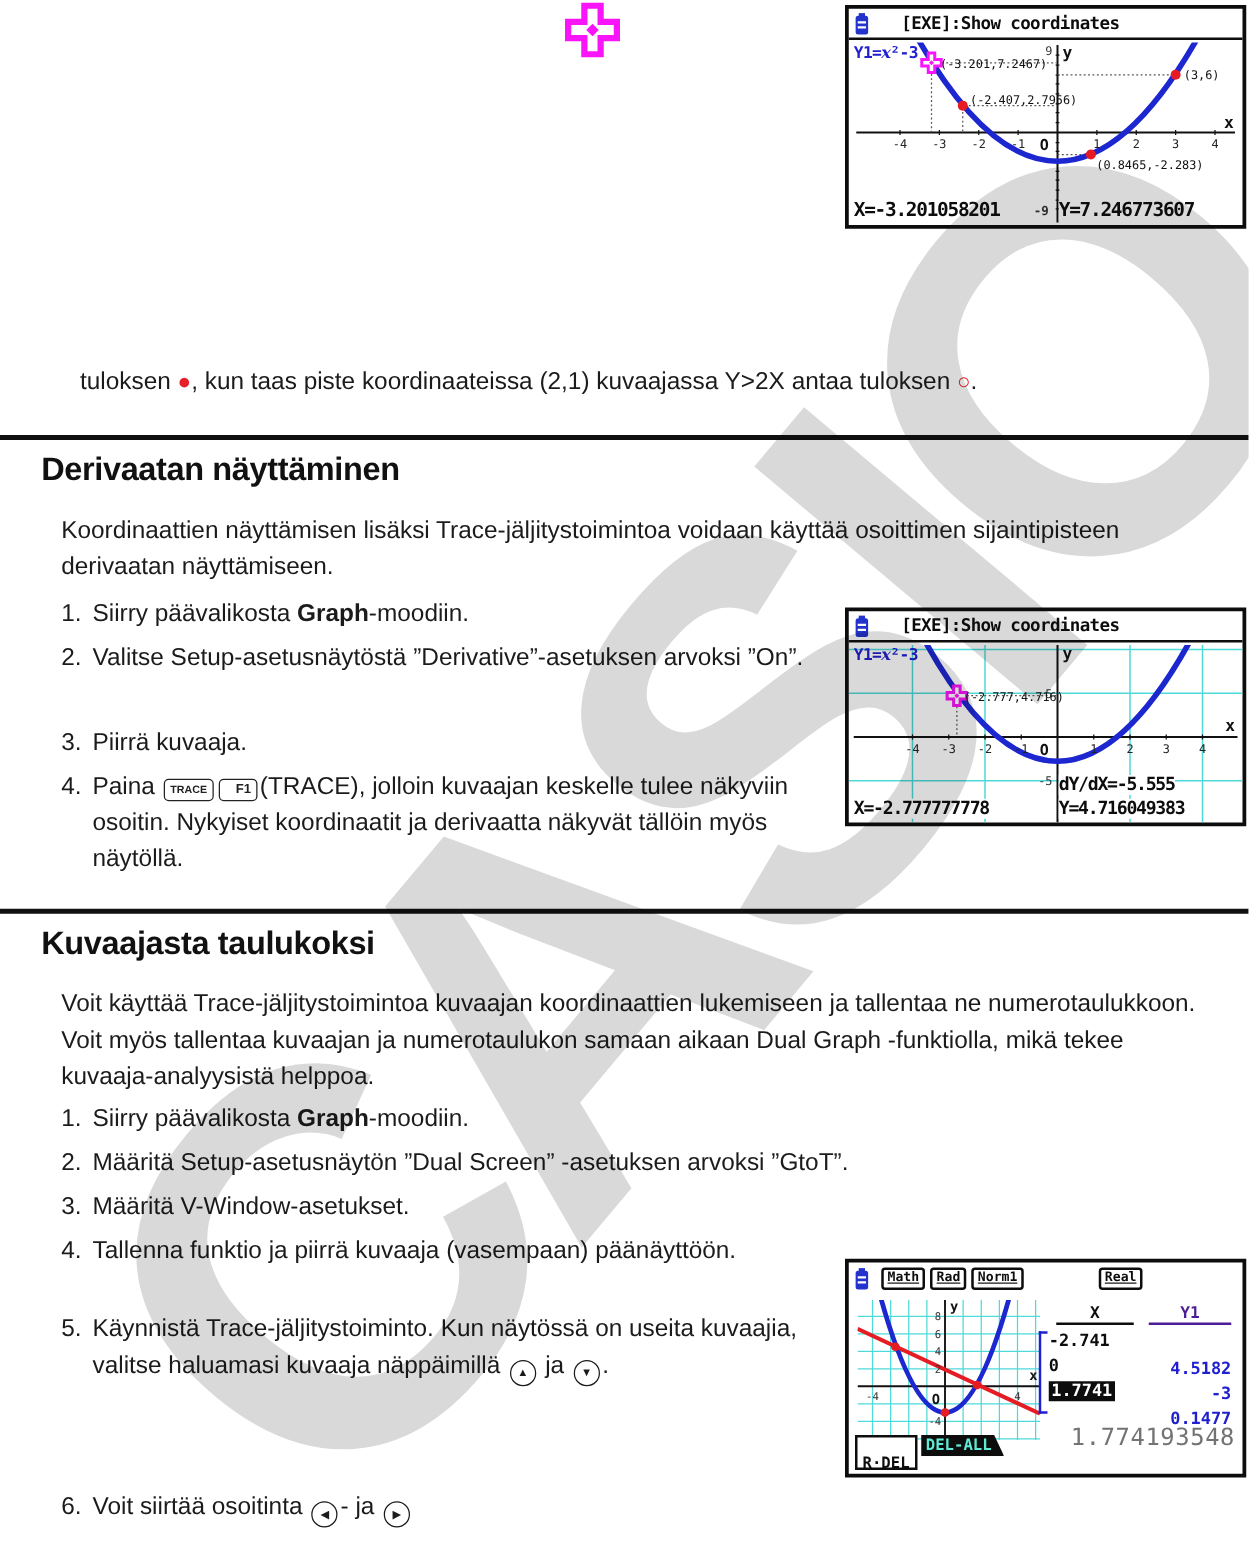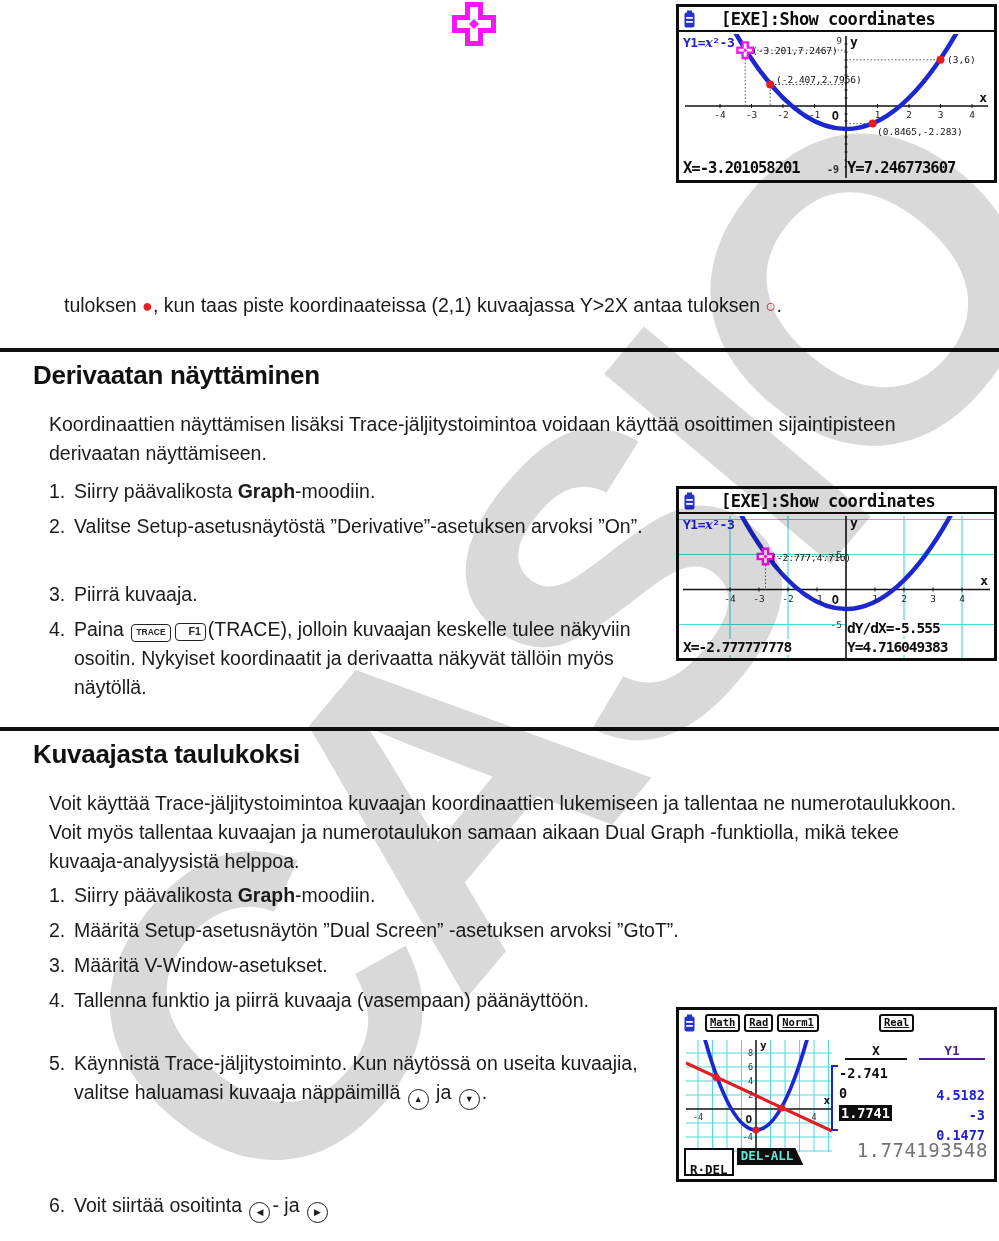--- a/index.html
+++ b/index.html
@@ -31,21 +31,21 @@
   .key.f1{font-size:10.5px;padding-left:13px;}
   .ckey{display:inline-flex;align-items:center;justify-content:center;width:19px;height:19px;
         border:1.8px solid #1b1b1b;border-radius:50%;vertical-align:-3px;margin:0 2px;
         font-size:9px;color:#1b1b1b;line-height:1;}
 
   
   .screen{position:absolute;width:321px;background:#fff;border:3px solid #0d0d0d;box-sizing:border-box;z-index:10;}
   .scr-head{position:relative;display:flex;align-items:center;gap:7px;height:25px;
             border-bottom:2px solid #0d0d0d;padding:0 4px;box-sizing:border-box;}
   .scr-head.noline{border-bottom:none;text-decoration:underline;}
-  .scr-title{font-family:"DejaVu Sans Mono",monospace;font-weight:bold;font-size:17px;
+  .scr-title{font-family:"DejaVu Sans Mono",monospace;font-weight:bold;font-size:14px;
              letter-spacing:-0.5px;color:#0d0d0d;margin-left:18px;}
   .fnlabel{position:absolute;left:4px;top:28px;z-index:5;color:#2020d0;font-weight:bold;
            font-family:"DejaVu Sans Mono",monospace;font-size:13px;letter-spacing:-0.5px;}
   .fn-x{font-family:"DejaVu Serif",serif;font-style:italic;}
   .scr-svg{position:absolute;left:0;top:27px;}
   .ov{position:absolute;z-index:6;font-family:"DejaVu Sans Mono",monospace;font-weight:bold;
       color:#0d0d0d;background:#fff;white-space:nowrap;}
   .statusx{left:4px;bottom:3px;font-size:15.5px;letter-spacing:-1px;}
   .statusy{left:168px;bottom:3px;font-size:15.5px;letter-spacing:-1px;}
   .mini9{left:148px;bottom:5px;font-size:10px;font-weight:bold;color:#333;background:transparent;}

